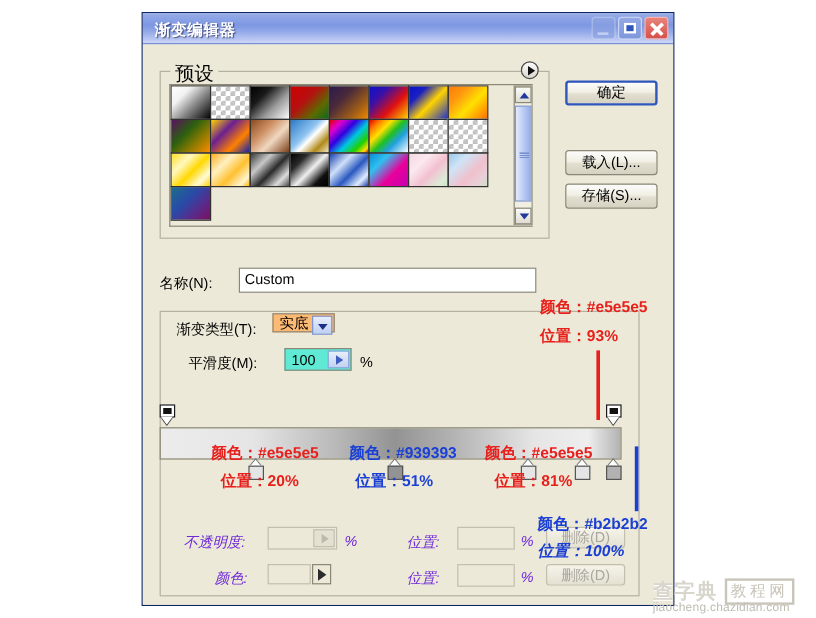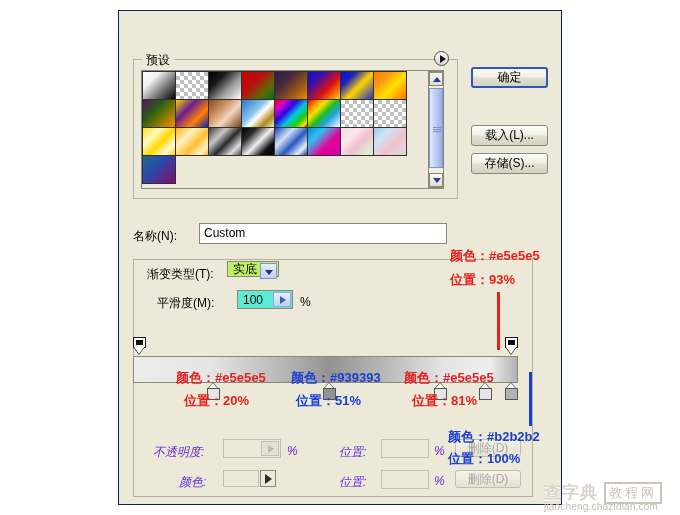--- a/index.html
+++ b/index.html
@@ -42,21 +42,21 @@
   .tb-max::after{content:"";position:absolute;left:4px;top:4px;width:10px;height:9px;border:2px solid #ffffff;box-sizing:border-box;background:#2f56bd;}
   .tb-close{background:linear-gradient(180deg,#e9837b,#d6514a);border-color:#f2b5b0;}
   .tb-close .x1,.tb-close .x2{position:absolute;left:3px;top:8px;width:13px;height:2.5px;background:#fff;}
   .tb-close .x1{transform:rotate(45deg);}
   .tb-close .x2{transform:rotate(-45deg);}
   #body{position:absolute;left:0;top:26px;right:0;bottom:0;background:#ece9d8;}
   
   .gbox{position:absolute;border:1px solid #b5b1a0;box-sizing:border-box;}
   .gbox > .legend{
     position:absolute;top:-8px;left:8px;background:#ece9d8;padding:0 4px;
-    font-size:12px;color:#000;font-family:Liberation Mono, monospace;
+    font-size:16px;color:#000;font-family:Liberation Mono, monospace;
   }
   
   #preset-box{left:14px;top:22px;width:325px;height:140px;}
   #preset-arrow{
     position:absolute;right:8px;top:-9px;width:15px;height:15px;border-radius:50%;
     border:1px solid #4a4a4a;background:linear-gradient(180deg,#fdfdfd,#d8d6cc);
     box-sizing:border-box;
   }
   #preset-arrow::after{
     content:"";position:absolute;left:5px;top:3px;
@@ -108,21 +108,21 @@
   .btn.default{border:2px solid #2f56bd;line-height:17px;}
   
   .lbl{position:absolute;font-size:12px;color:#000;}
   .lbl.dim{color:#6d28d9;font-style:italic;}
   .txtfield{
     position:absolute;background:#fff;border:1px solid #8b8877;box-sizing:border-box;
     font-size:12px;color:#000;padding:2px 4px;line-height:15px;
   }
   .txtfield.dim{background:#ece9d8;border-color:#c3bfae;}
   .combo{
-    position:absolute;height:16px;background:#bef264;border:1px solid #8b8877;box-sizing:border-box;
+    position:absolute;height:16px;background:#fdba74;border:1px solid #8b8877;box-sizing:border-box;
     font-size:12px;display:flex;align-items:center;padding-left:5px;
   }
   .combo .arrowbox{
     position:absolute;right:1px;top:1px;width:17px;height:16px;
     background:linear-gradient(180deg,#e8eefb,#bfd0f1);
     border:1px solid #7e95d4;box-sizing:border-box;
   }
   .combo .arrowbox::after{
     content:"";position:absolute;left:4px;top:6px;
     border-top:5px solid #1b2f8a;border-left:4px solid transparent;border-right:4px solid transparent;
@@ -187,20 +187,31 @@
     text-shadow:0 1px 0 #fff;}
   #wm .wm-box{position:absolute;left:60px;top:1px;padding:0 3px;border:2px solid #c9c5ba;color:#c9c5ba;
     font-size:13px;font-weight:normal;letter-spacing:3px;}
   #wm .wm-url{position:absolute;left:0;top:20px;font-size:10px;color:#bfbcb2;letter-spacing:.2px;}
 </style>
 </head>
 <body>
 
 <div id="window">
 
+  <div id="titlebar">
+    <div class="tb-text">渐变编辑器</div>
+    <div class="tb-btns">
+      <div class="tb-btn tb-min"></div>
+      <div class="tb-btn tb-max"></div>
+      <div class="tb-btn tb-close">
+          <span class="x1"></span>
+          <span class="x2"></span>
+        </div>
+    </div>
+  </div>
 
   <div id="body">
 
     <div class="gbox" id="preset-box">
       <div class="legend">预设</div>
       <div id="preset-arrow"></div>
       <div id="preset-panel">
         <div id="swatch-grid">
             <div class="sw" style="background: linear-gradient(135deg, rgb(255, 255, 255) 0%, rgb(242, 242, 242) 28%, rgb(138, 138, 138) 58%, rgb(0, 0, 0) 100%);"></div>
             <div class="sw checker"></div>
@@ -339,20 +350,20 @@
   <div class="anno red" style="left:184px;top:392px;">位置：20%</div>
 
   <div class="anno blue" style="left:291px;top:369px;">颜色：#939393</div>
   <div class="anno blue" style="left:296px;top:392px;">位置：51%</div>
 
   <div class="anno red" style="left:404px;top:369px;">颜色：#e5e5e5</div>
   <div class="anno red" style="left:412px;top:392px;">位置：81%</div>
 
   <div class="leader blue" style="left:529px;top:372px;width:3px;height:54px;"></div>
   <div class="anno blue" style="left:448px;top:428px;">颜色：#b2b2b2</div>
-  <div class="anno blue" style="left:448px;top:450px;">位置：100%</div>
+  <div class="anno blue" style="left:448px;top:450px;font-style:italic;">位置：100%</div>
 </div>
 
 <div id="wm">
   <div class="wm-main">查字典</div>
   <div class="wm-box">教程网</div>
   <div class="wm-url">jiaocheng.chazidian.com</div>
 </div>
 
 </body></html>

